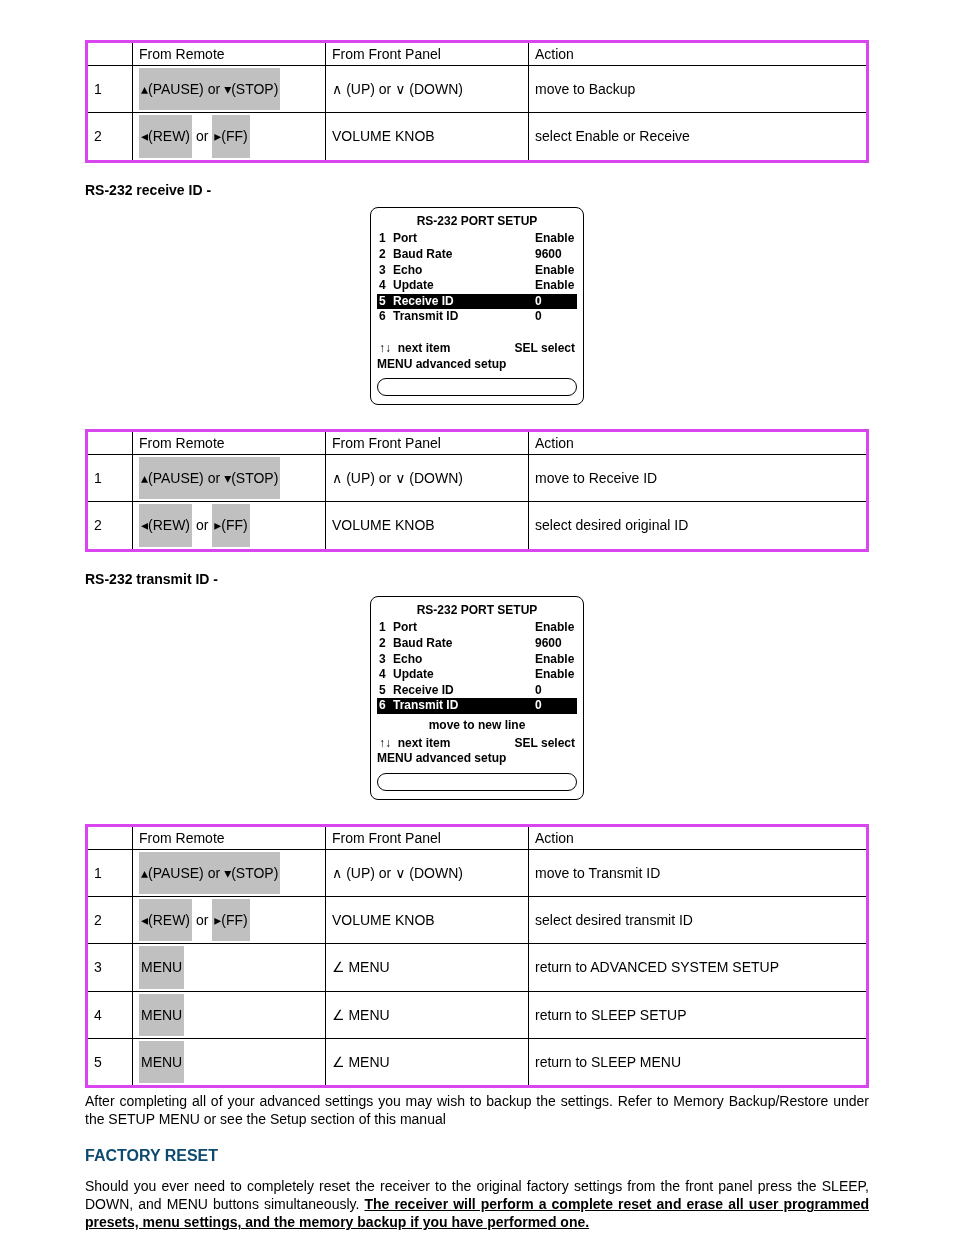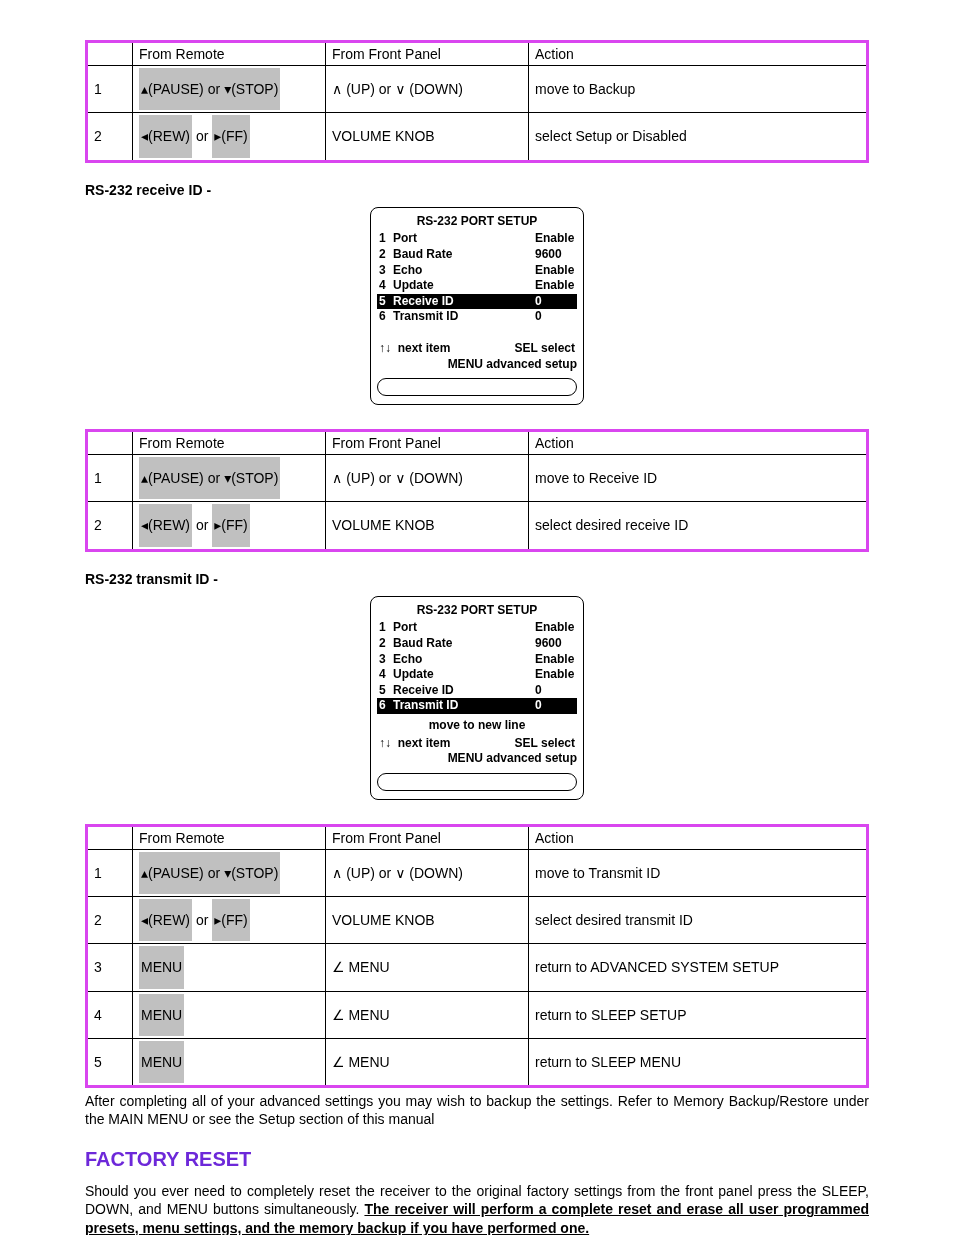--- a/index.html
+++ b/index.html
@@ -42,32 +42,32 @@
     font-weight: bold;
   }
   .lcd .title { text-align: center; margin-bottom: 2px; }
   .lcd .row { display: flex; padding: 0 2px; }
   .lcd .row .n { width: 14px; }
   .lcd .row .k { flex: 1; }
   .lcd .row .v { min-width: 40px; }
   .lcd .hl { background: #000; color: #fff; }
   .lcd .move { text-align: center; margin-top: 4px; }
   .lcd .hint1 { display: flex; justify-content: space-between; padding: 0 2px; margin-top: 2px;}
-  .lcd .hint2 { text-align: right; }
+  .lcd .hint2 { text-align: left; }
   .lcd .slot {
     border: 1.5px solid #000;
     border-radius: 10px;
     height: 16px;
     margin-top: 6px;
   }
   .para { text-align: justify; margin: 4px 0 18px 0; }
   h2.section {
-    color: #6d28d9;
+    color: #0c4a6e;
     font-family: Arial, Helvetica, sans-serif;
-    font-size: 20px;
+    font-size: 16px;
     margin: 10px 0 10px 0;
     font-weight: bold;
   }
   .footer { display: flex; justify-content: center; position: relative; margin-top: 20px; font-family: 'Times New Roman', serif; }
   .footer .pg { font-size: 15px; }
   .footer .doc { position: absolute; right: 1px; font-family: Arial, sans-serif; font-size: 14px;}
   .ul { text-decoration: underline; }
   .sym { font-family: Arial, sans-serif; }
 </style>
 </head>
@@ -84,21 +84,21 @@
   <tr>
     <td>1</td>
     <td><span class="chip">▴(PAUSE) or </span><span class="chip">▾(STOP)</span></td>
     <td>∧ (UP) or ∨ (DOWN)</td>
     <td>move to Backup</td>
   </tr>
   <tr>
     <td>2</td>
     <td><span class="chip">◂(REW)</span><span> or </span><span class="chip">▸(FF)</span></td>
     <td>VOLUME KNOB</td>
-    <td>select Setup or Disabled</td>
+    <td>select Enable or Receive</td>
   </tr>
 </tbody>
   </table>
 
 <div class="lbl-row">RS-232 receive ID -</div>
 
 <div class="lcd-wrap">
   <div class="lcd">
     <div class="title">RS-232 PORT SETUP</div>
     <div id="lcd1-items">
@@ -154,21 +154,21 @@
   <tr>
     <td>1</td>
     <td><span class="chip">▴(PAUSE) or </span><span class="chip">▾(STOP)</span></td>
     <td>∧ (UP) or ∨ (DOWN)</td>
     <td>move to Receive ID</td>
   </tr>
   <tr>
     <td>2</td>
     <td><span class="chip">◂(REW)</span><span> or </span><span class="chip">▸(FF)</span></td>
     <td>VOLUME KNOB</td>
-    <td>select desired receive ID</td>
+    <td>select desired original ID</td>
   </tr>
 </tbody>
   </table>
 
 <div class="lbl-row">RS-232 transmit ID -</div>
 
 <div class="lcd-wrap">
   <div class="lcd">
     <div class="title">RS-232 PORT SETUP</div>
     <div id="lcd2-items">
@@ -247,21 +247,21 @@
   </tr>
   <tr>
     <td>5</td>
     <td><span class="chip">MENU</span></td>
     <td>∠ MENU</td>
     <td>return to SLEEP MENU</td>
   </tr>
 </tbody>
   </table>
 
-<div class="para">After completing all of your advanced settings you may wish to backup the settings. Refer to Memory Backup/Restore under the MAIN MENU or see the Setup section of this manual</div>
+<div class="para">After completing all of your advanced settings you may wish to backup the settings. Refer to Memory Backup/Restore under the SETUP MENU or see the Setup section of this manual</div>
 
 <h2 class="section">FACTORY RESET</h2>
 
 <div class="para">
   <span>Should you ever need to completely reset the receiver to the original factory settings from the front panel press the SLEEP, DOWN, and MENU buttons simultaneously. </span><b class="ul">The receiver will perform a complete reset and erase all user programmed presets, menu settings, and the memory backup if you have performed one.</b>
 </div>
 
 <div class="footer">
   <span class="pg">75</span>
   <span class="doc">13259 0303</span>

